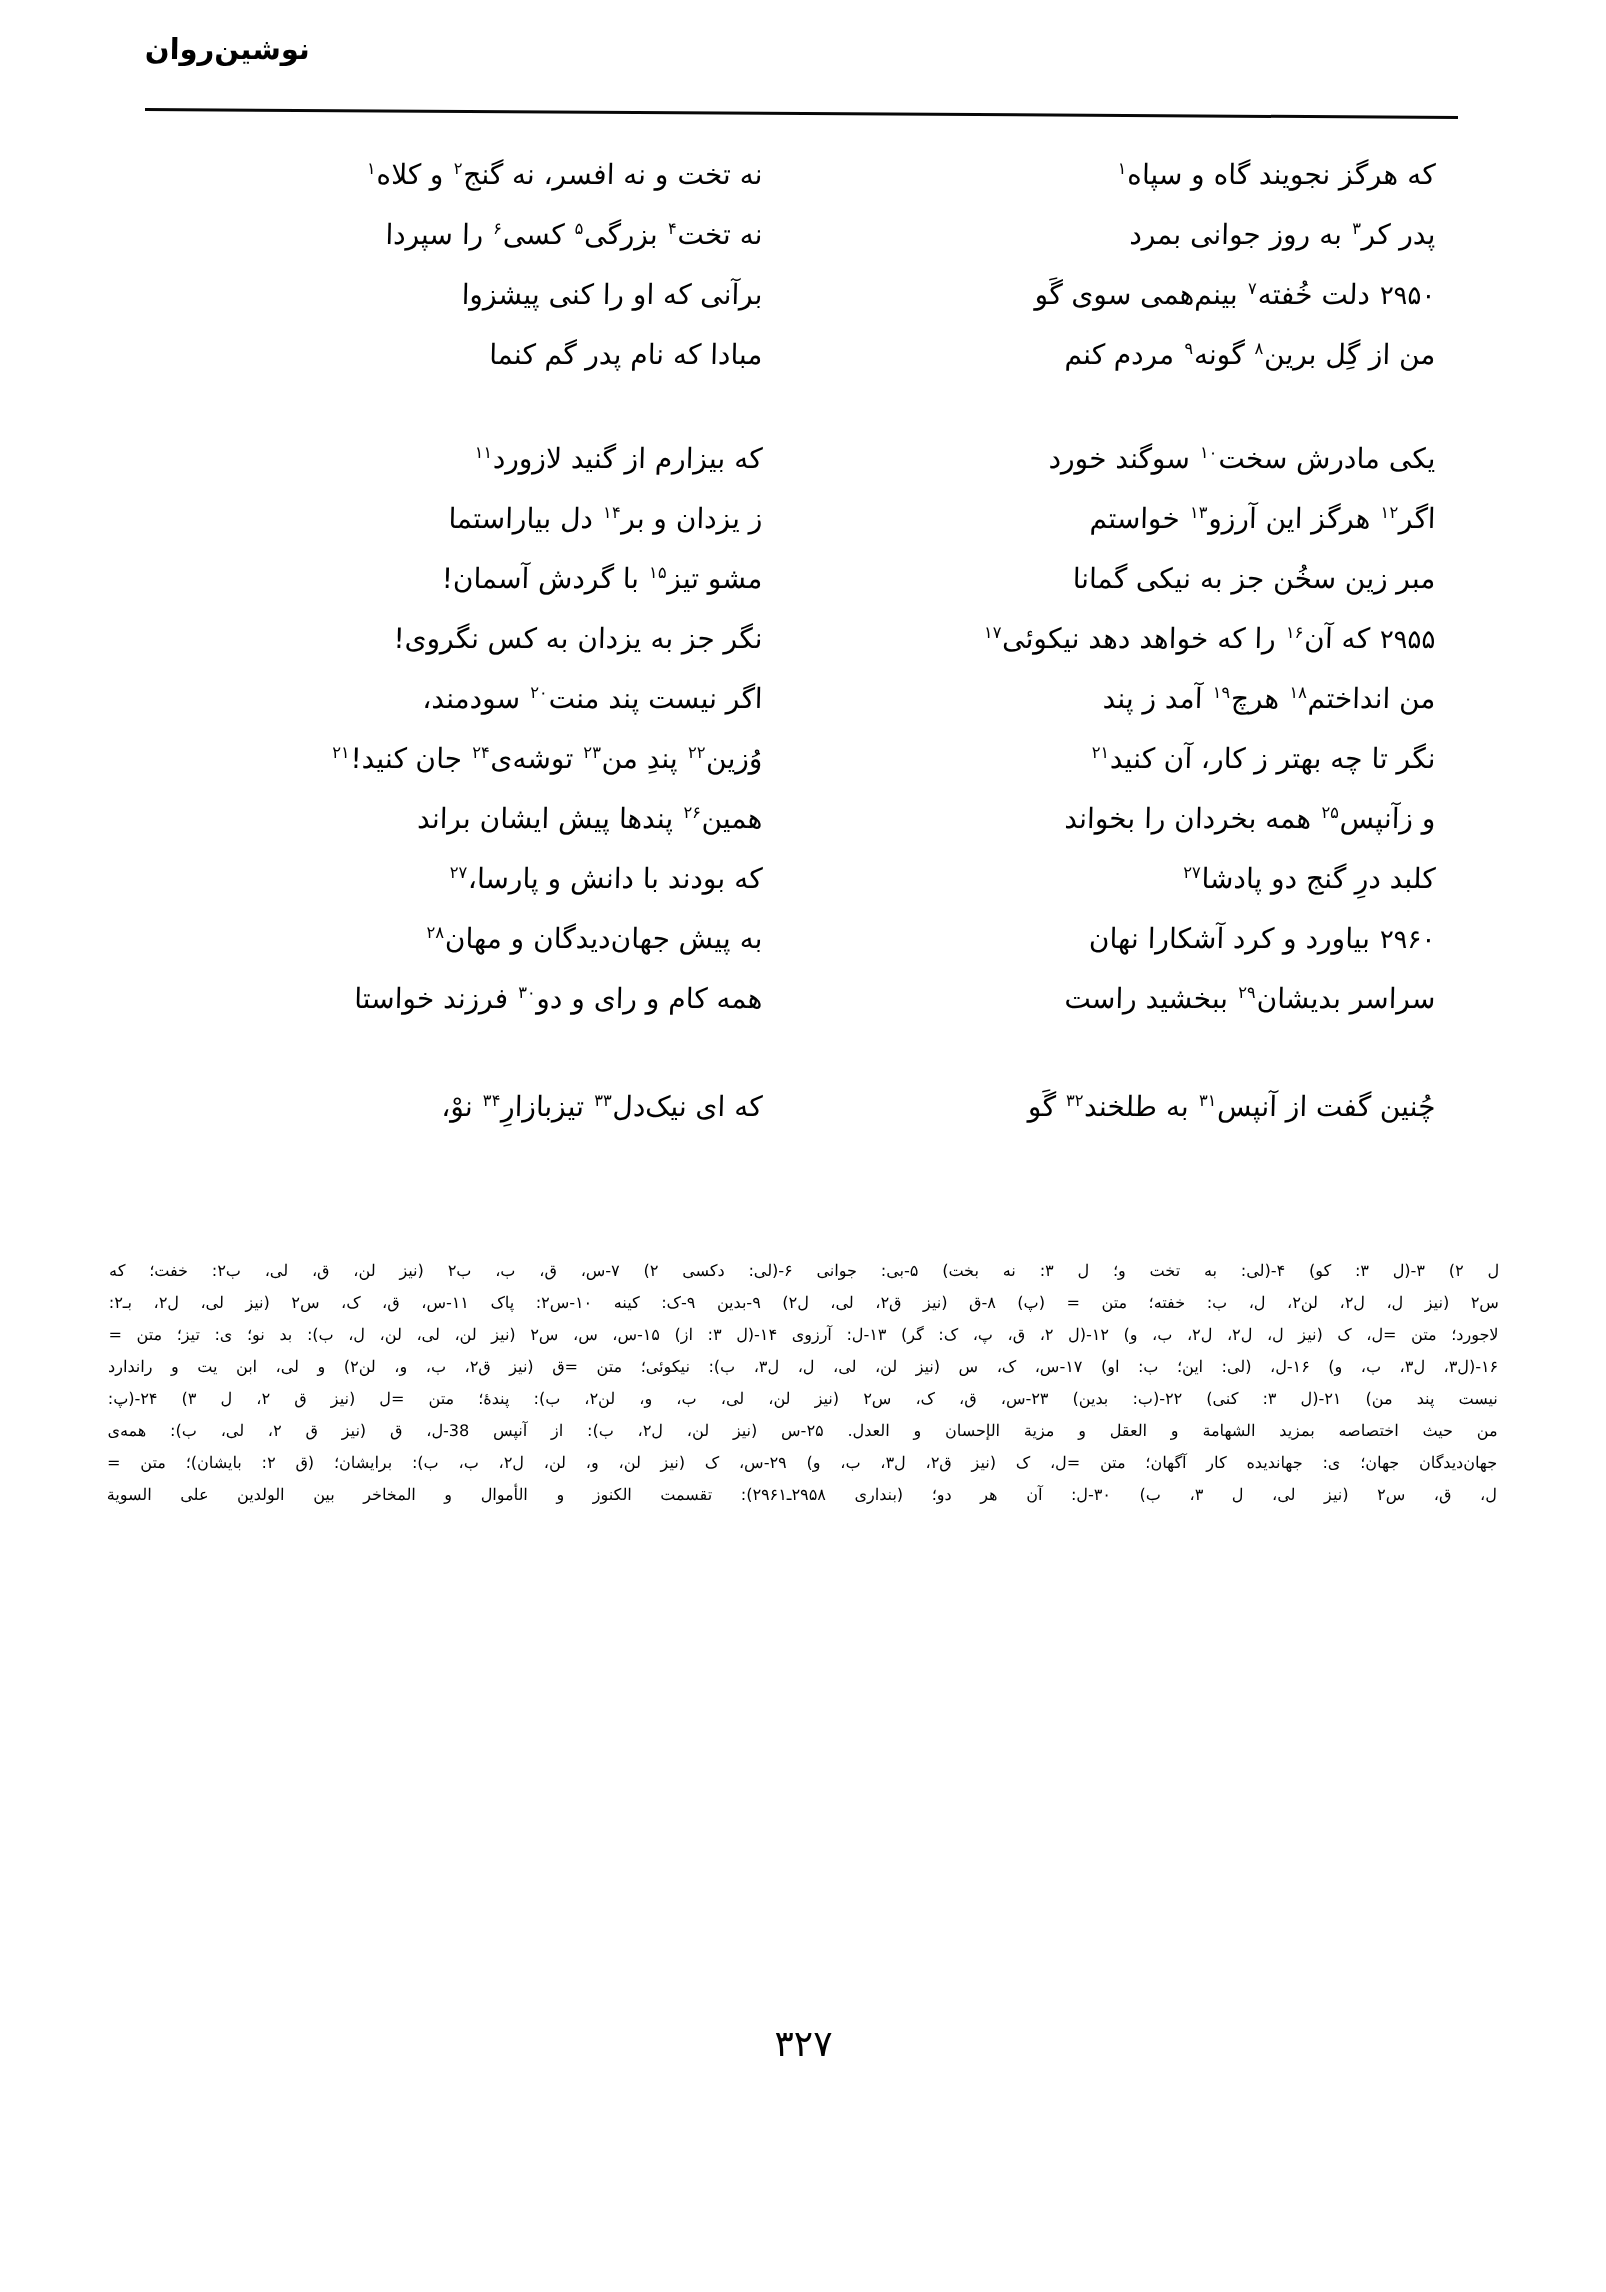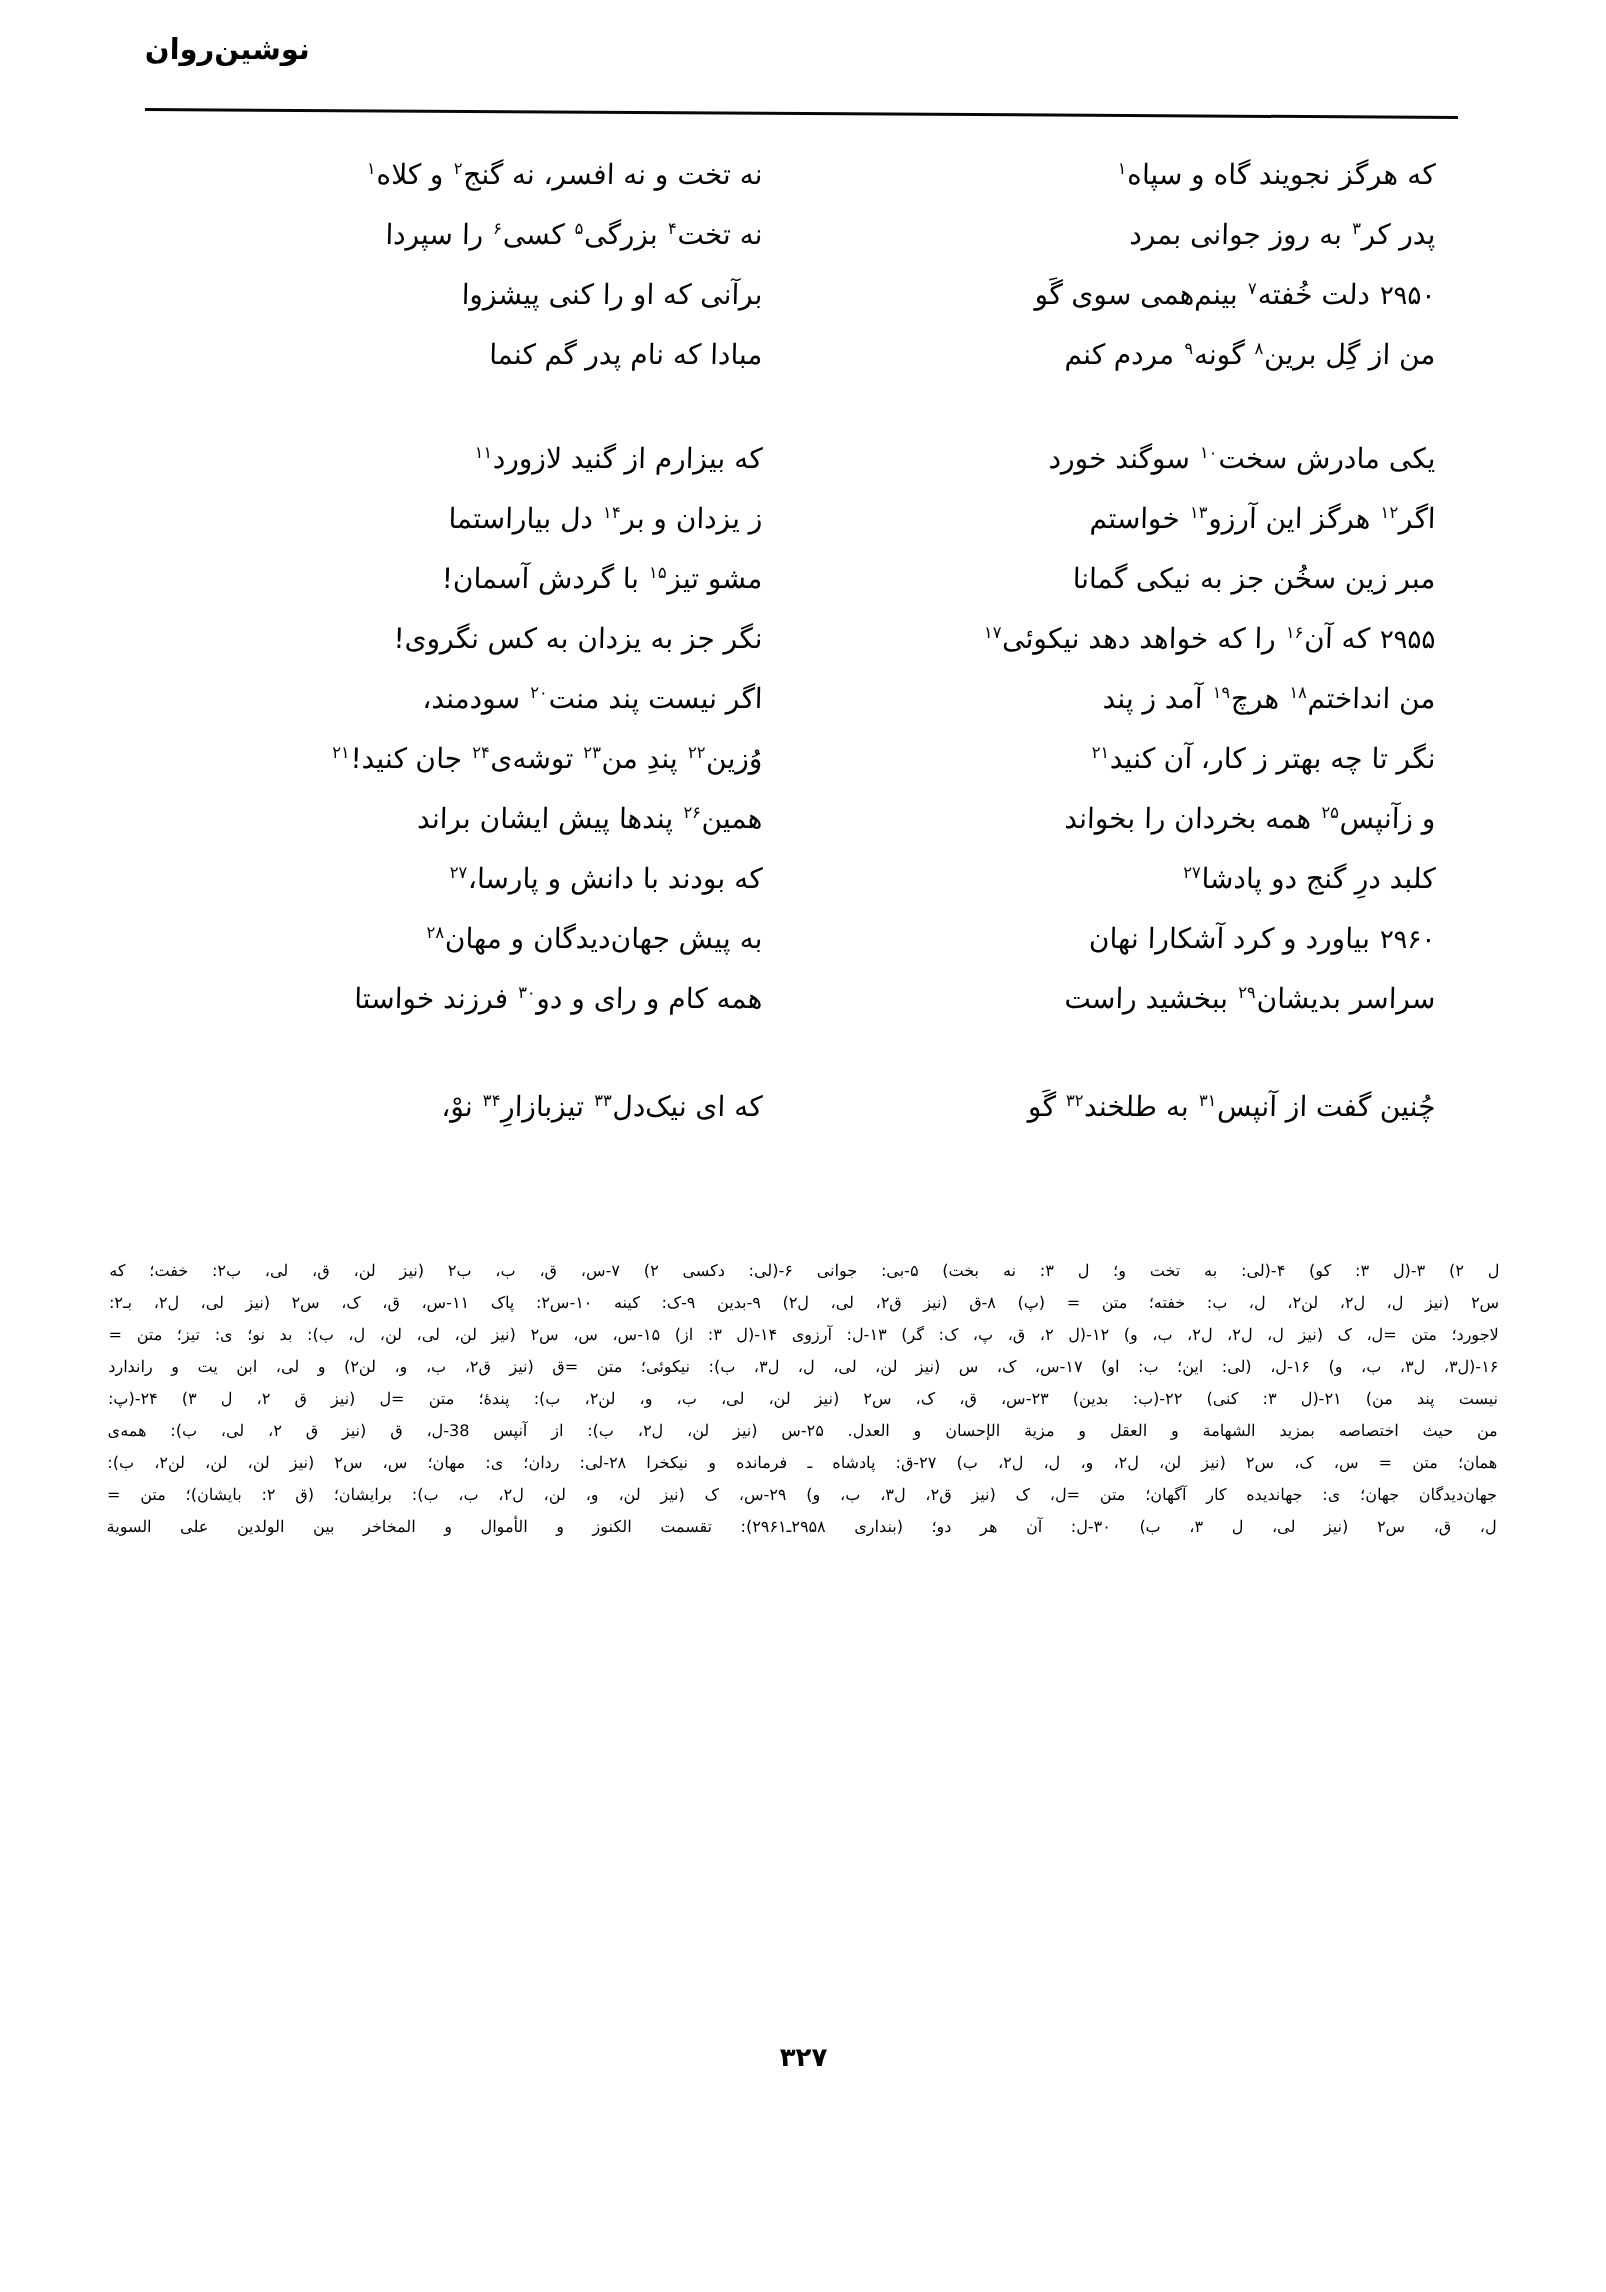--- a/index.html
+++ b/index.html
@@ -116,24 +116,23 @@
     display:block;
     white-space:nowrap;
   }
 
   
   .pagenum{
     position:absolute;
     top:2023px;
     left:0;right:0;
     text-align:center;
-    font-size:26px;
-    font-weight:bold;
+    font-size:36px;
+    font-weight:normal;
     letter-spacing:1px;
-    margin-top:19px;
   }
 
   
   .page{filter:contrast(1.08);}
 </style>
 </head>
 <body>
 
 <div class="page">
 
@@ -215,21 +214,20 @@
 
   </div>
 
   <div class="footnotes">
     <span class="fnline">ل ۲)   ۳-(ل ۳: کو)   ۴-(لی: به تخت و؛ ل ۳: نه بخت)   ۵-بی: جوانی   ۶-(لی: دکسی ۲)   ۷-س، ق، ب، ب۲ (نیز لن، ق، لی، ب۲: خفت؛ که</span>
     <span class="fnline">س۲ (نیز ل، ل۲، لن۲، ل، ب: خفته؛ متن = (پ)   ۸-ق (نیز ق۲، لی، ل۲)   ۹-بدین   ۹-ک: کینه   ۱۰-س۲: پاک   ۱۱-س، ق، ک، س۲ (نیز لی، ل۲، بـ۲:</span>
     <span class="fnline">لاجورد؛ متن =ل، ک (نیز ل، ل۲، ل۲، ب، و)   ۱۲-(ل ۲، ق، پ، ک: گر)   ۱۳-ل: آرزوی   ۱۴-(ل ۳: از)   ۱۵-س، س، س۲ (نیز لن، لی، لن، ل، ب): بد نو؛ ی: تیز؛ متن =</span>
     <span class="fnline">۱۶-(ل۳، ل۳، ب، و)   ۱۶-ل، (لی: این؛ ب: او)   ۱۷-س، ک، س (نیز لن، لی، ل، ل۳، ب): نیکوئی؛ متن =ق (نیز ق۲، ب، و، لن۲) و لی، ابن یت و راندارد</span>
     <span class="fnline">نیست پند من)   ۲۱-(ل ۳: کنی)   ۲۲-(ب: بدین)   ۲۳-س، ق، ک، س۲ (نیز لن، لی، ب، و، لن۲، ب): پندهٔ؛ متن =ل (نیز ق ۲، ل ۳)   ۲۴-(پ:</span>
     <span class="fnline">من حیث اختصاصه بمزید الشهامة و العقل و مزیة الإحسان و العدل.   ۲۵-س (نیز لن، ل۲، ب): از آنپس   38-ل، ق (نیز ق ۲، لی، ب): همه‌ی</span>
-    <span class="fnline">همان؛ متن = س، ک، س۲ (نیز لن، ل۲، و، ل، ل۲، ب)   ۲۷-ق: پادشاه ـ فرمانده و نیکخرا   ۲۸-لی: ردان؛ ی: مهان؛ س، س۲ (نیز لن، لن، لن۲، ب):</span>
     <span class="fnline">جهان‌دیدگان جهان؛ ی: جهاندیده کار آگهان؛ متن =ل، ک (نیز ق۲، ل۳، ب، و)   ۲۹-س، ک (نیز لن، و، لن، ل۲، ب، ب): برایشان؛ (ق ۲: بایشان)؛ متن =</span>
     <span class="fnline">ل، ق، س۲ (نیز لی، ل ۳، ب)   ۳۰-ل: آن هر دو؛ (بنداری ۲۹۵۸ـ۲۹۶۱): تقسمت الکنوز و الأموال و المخاخر بین الولدین علی السویة</span>
   </div>
 
   <div class="pagenum">۳۲۷</div>
 
 </div>
 
 
 </body></html>

